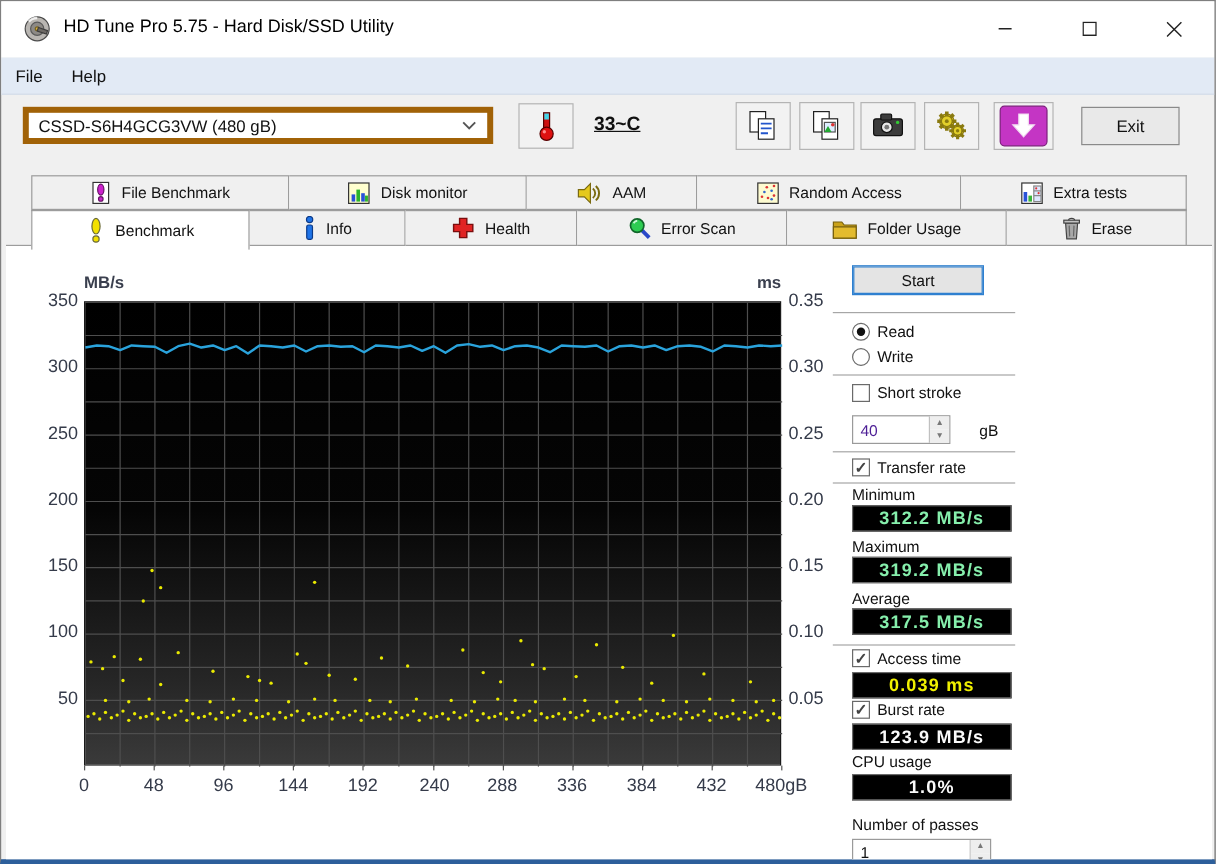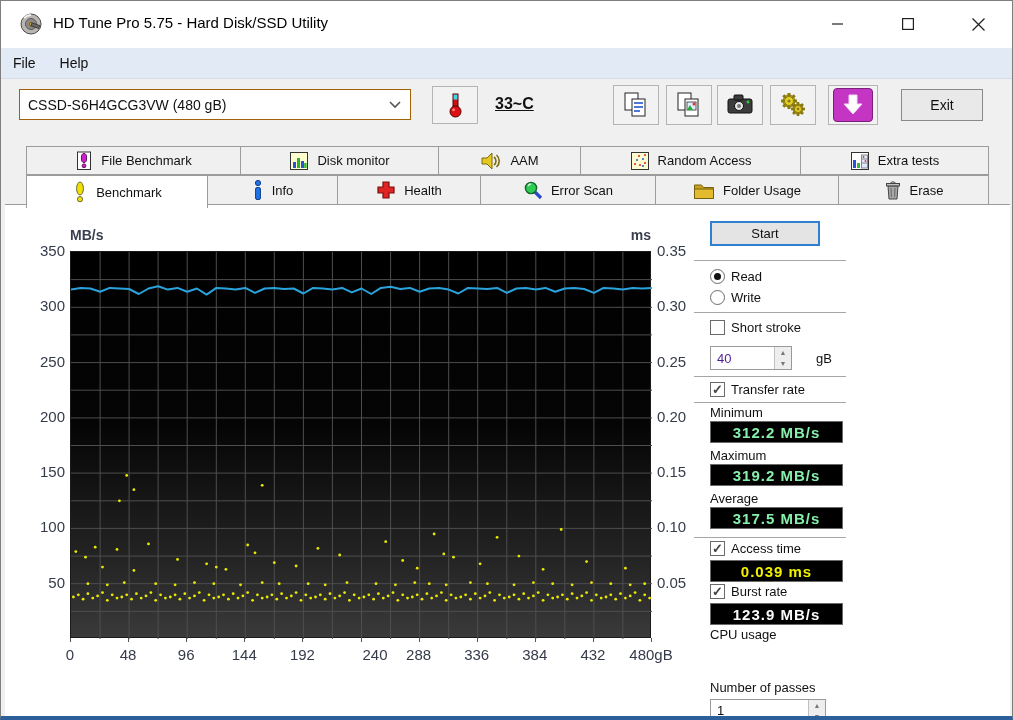--- a/index.html
+++ b/index.html
@@ -13,21 +13,21 @@
   .titlebar { position:absolute; left:0; top:0; width:100%; height:47px; background:#ffffff; }
   .app-icon { position:absolute; left:18px; top:11px; width:24px; height:24px; }
   .title-text { position:absolute; left:52px; top:13px; font-size:15px; color:#000; white-space:nowrap; }
   .win-btn { position:absolute; top:0; width:46px; height:46px; display:flex; align-items:center; justify-content:center; }
   #btn-min { left:814px; } #btn-max { left:884px; } #btn-close { left:954px; }
   
   .menubar { position:absolute; left:0; top:47px; width:100%; height:31px; background:#e2eaf5; border-bottom:1px solid #d4dce8; display:flex; align-items:center; }
   .menu-item { font-size:14px; color:#111; padding:0 12px; height:100%; display:flex; align-items:center; }
   .menu-item::first-letter { text-decoration:underline; }
   
-  .combobox { position:absolute; left:18px; top:88px; width:392px; height:31px; background:#fff; border:1px solid #a16207; display:flex; align-items:center; padding:0 8px; }
+  .combobox { position:absolute; left:18px; top:88px; width:392px; height:31px; background:#fff; border:5px solid #a16207; display:flex; align-items:center; padding:0 8px; }
   .combobox .cb-text { font-size:14px; color:#111; flex:1; white-space:nowrap; overflow:hidden; }
   .tb-btn { position:absolute; top:84px; height:40px; background:#f2f2f2; border:1px solid #b4b4b4; display:flex; align-items:center; justify-content:center; }
   #btn-temp { left:431px; top:85px; width:46px; height:38px; }
   .temp-text { position:absolute; left:494px; top:94px; font-size:16px; font-weight:bold; color:#111;text-decoration:underline; }
   #btn-copytext { left:612px; width:46px; }
   #btn-copyimg  { left:665px; width:46px; }
   #btn-camera   { left:716px; width:46px; }
   #btn-gears    { left:769px; width:46px; }
   #btn-save     { left:827px; width:50px; padding:2px; }
   .save-inner { width:40px; height:34px; background:#c435c4; border:1px solid #7c1f7c; border-radius:4px; display:flex; align-items:center; justify-content:center; }
@@ -582,21 +582,21 @@
       <div class="xtick" style="left: -28px; top: 4px;">0</div>
       <div class="xstub" style="left: 0px;"></div>
       <div class="xtick" style="left: 30.1px; top: 4px;">48</div>
       <div class="xstub" style="left: 58px;"></div>
       <div class="xtick" style="left: 88.2px; top: 4px;">96</div>
       <div class="xstub" style="left: 116px;"></div>
       <div class="xtick" style="left: 146.3px; top: 4px;">144</div>
       <div class="xstub" style="left: 174px;"></div>
       <div class="xtick" style="left: 204.4px; top: 4px;">192</div>
       <div class="xstub" style="left: 232px;"></div>
-      <div class="xtick" style="left: 277px; top: 4px;">240</div>
+      <div class="xtick" style="left: 264px; top: 4px;">240</div>
       <div class="xstub" style="left: 291px;"></div>
       <div class="xtick" style="left: 320.6px; top: 4px;">288</div>
       <div class="xstub" style="left: 349px;"></div>
       <div class="xtick" style="left: 378.7px; top: 4px;">336</div>
       <div class="xstub" style="left: 407px;"></div>
       <div class="xtick" style="left: 436.8px; top: 4px;">384</div>
       <div class="xstub" style="left: 465px;"></div>
       <div class="xtick" style="left: 494.9px; top: 4px;">432</div>
       <div class="xstub" style="left: 523px;"></div>
       <div class="xtick" style="left: 553px; top: 4px;">480gB</div>
@@ -654,20 +654,21 @@
   </div>
   <div class="vbox yellow" style="top:559px">0.039 ms</div>
 
   <div class="opt-row" style="left:709px; top:583px">
     <span class="chk">✓</span>
     <span>Burst rate</span>
   </div>
   <div class="vbox white" style="top:602px">123.9 MB/s</div>
 
   <div class="vlabel" style="top:626px">CPU usage</div>
+  <div class="vbox white" style="top:644px">1.0%</div>
 
   <div class="vlabel" style="top:679px">Number of passes</div>
   <div class="spinner" id="passes-spinner">
     <span class="spin-val">1</span>
     <span class="spin-btns">
       <span>▲</span>
       <span>▼</span>
     </span>
   </div>
 

